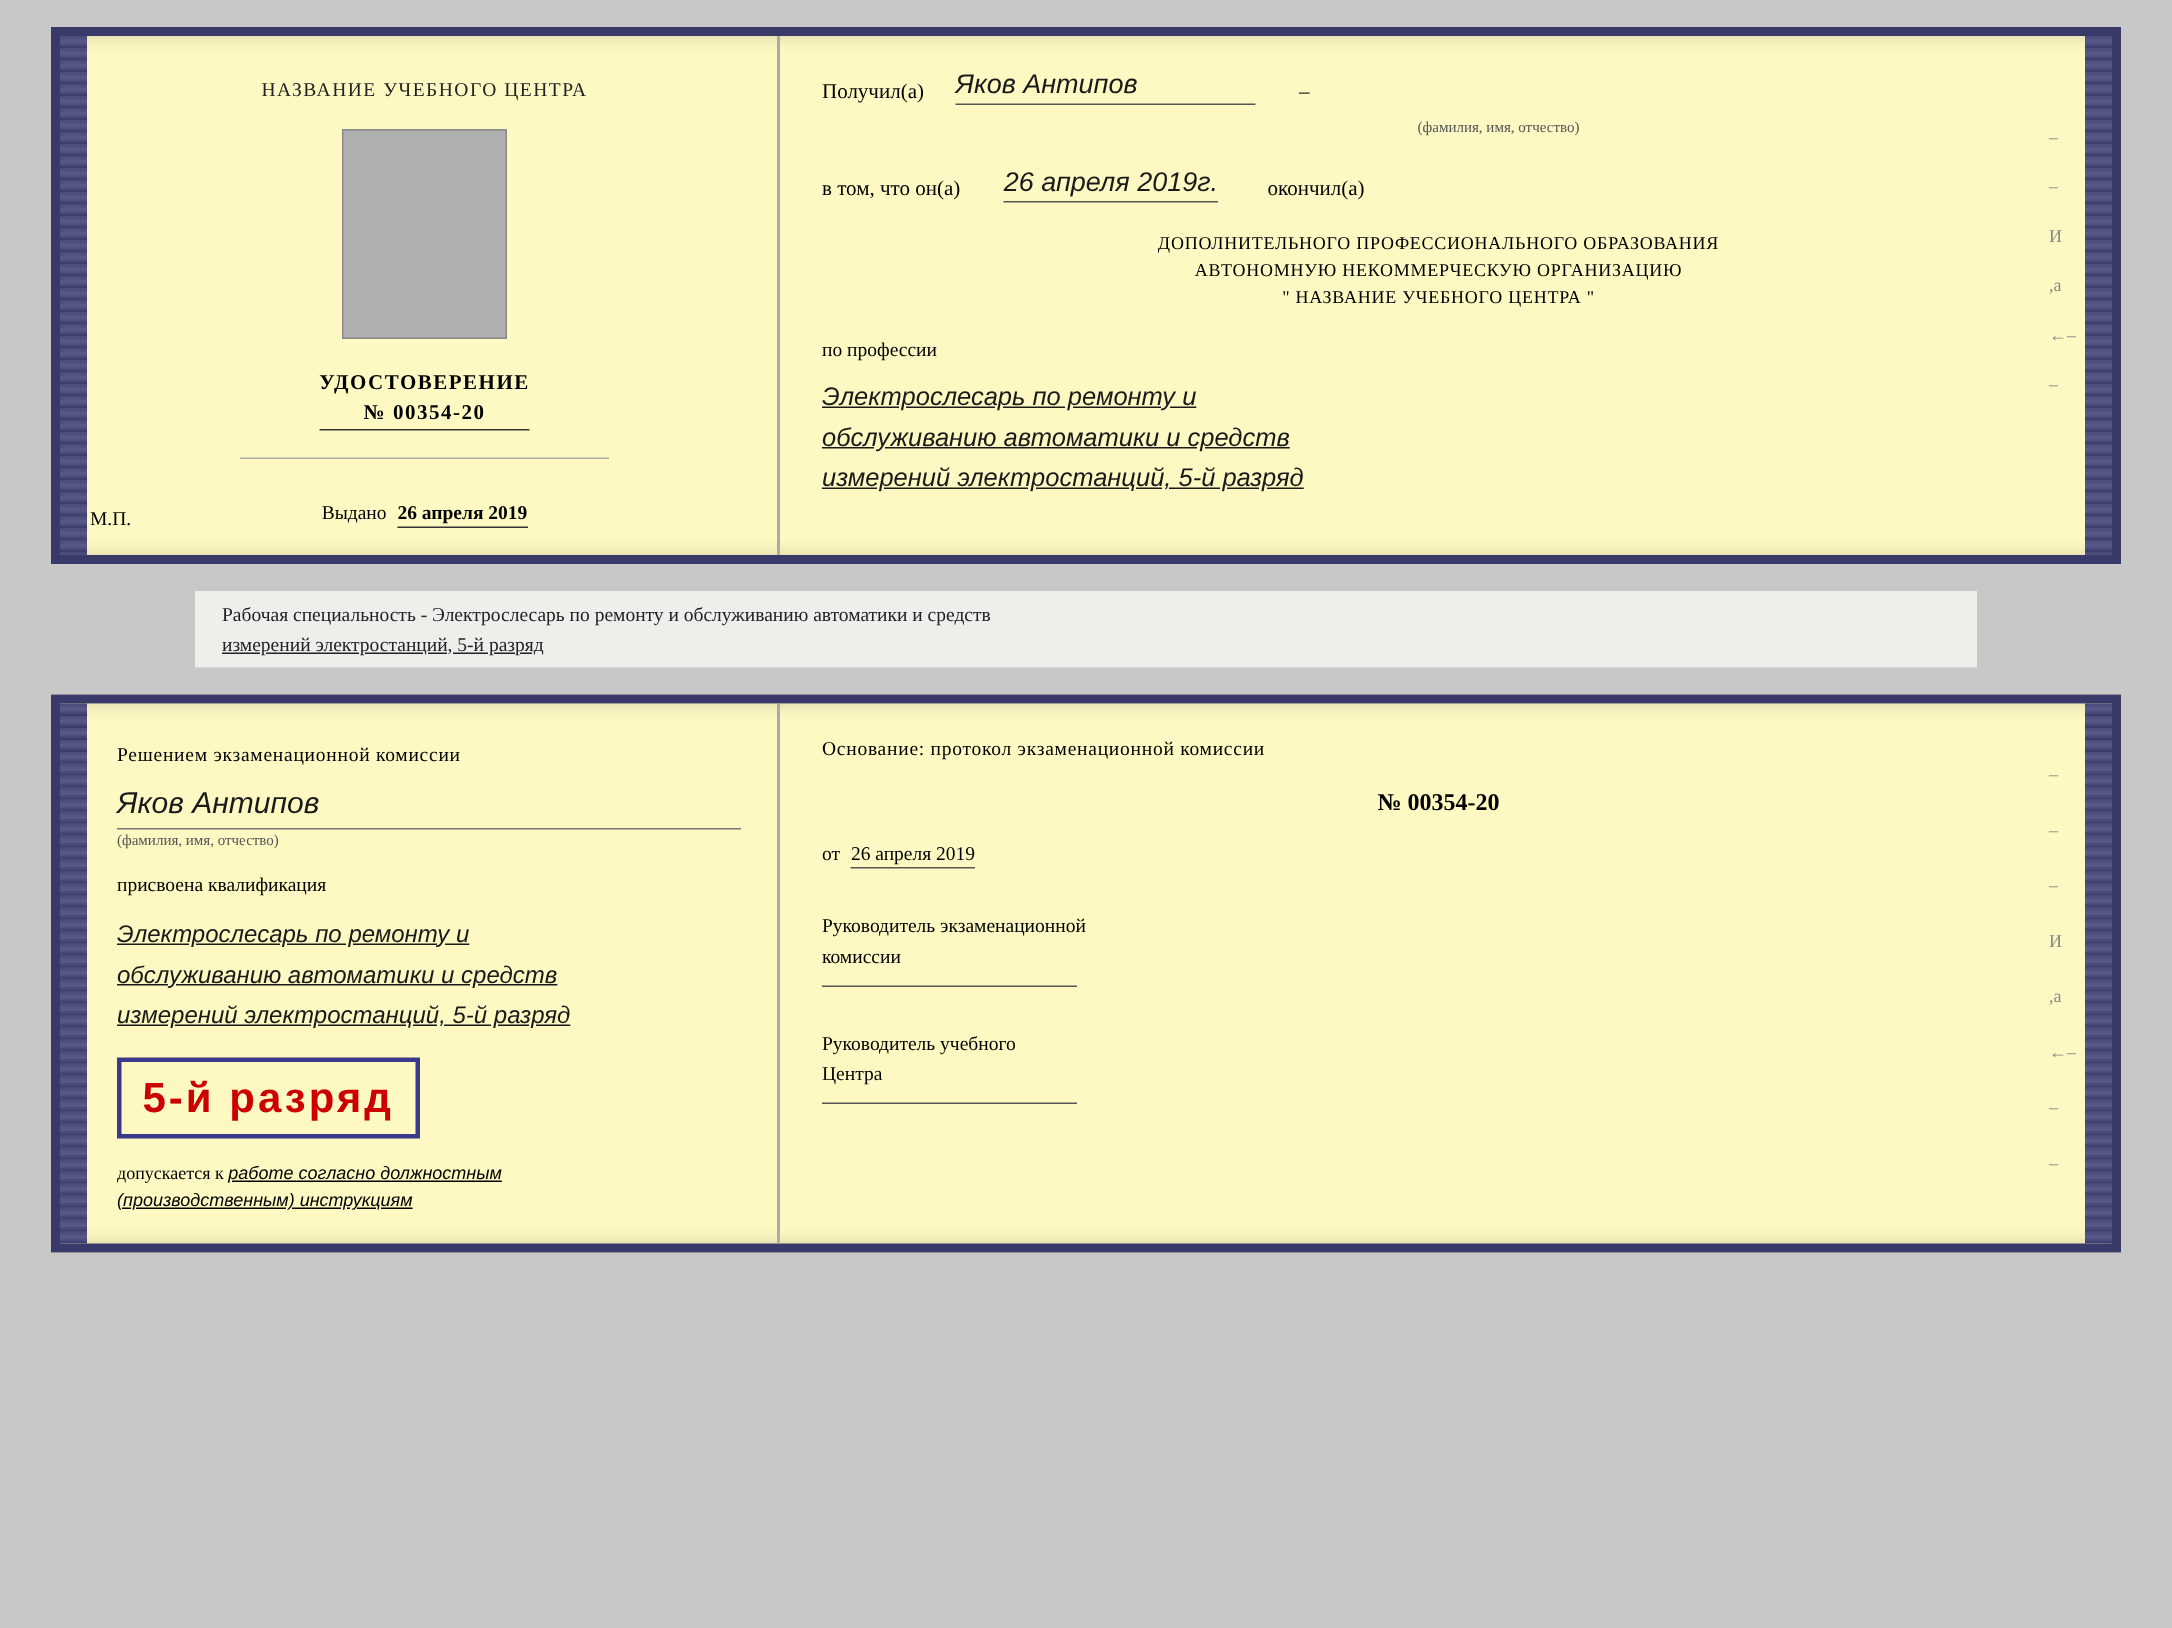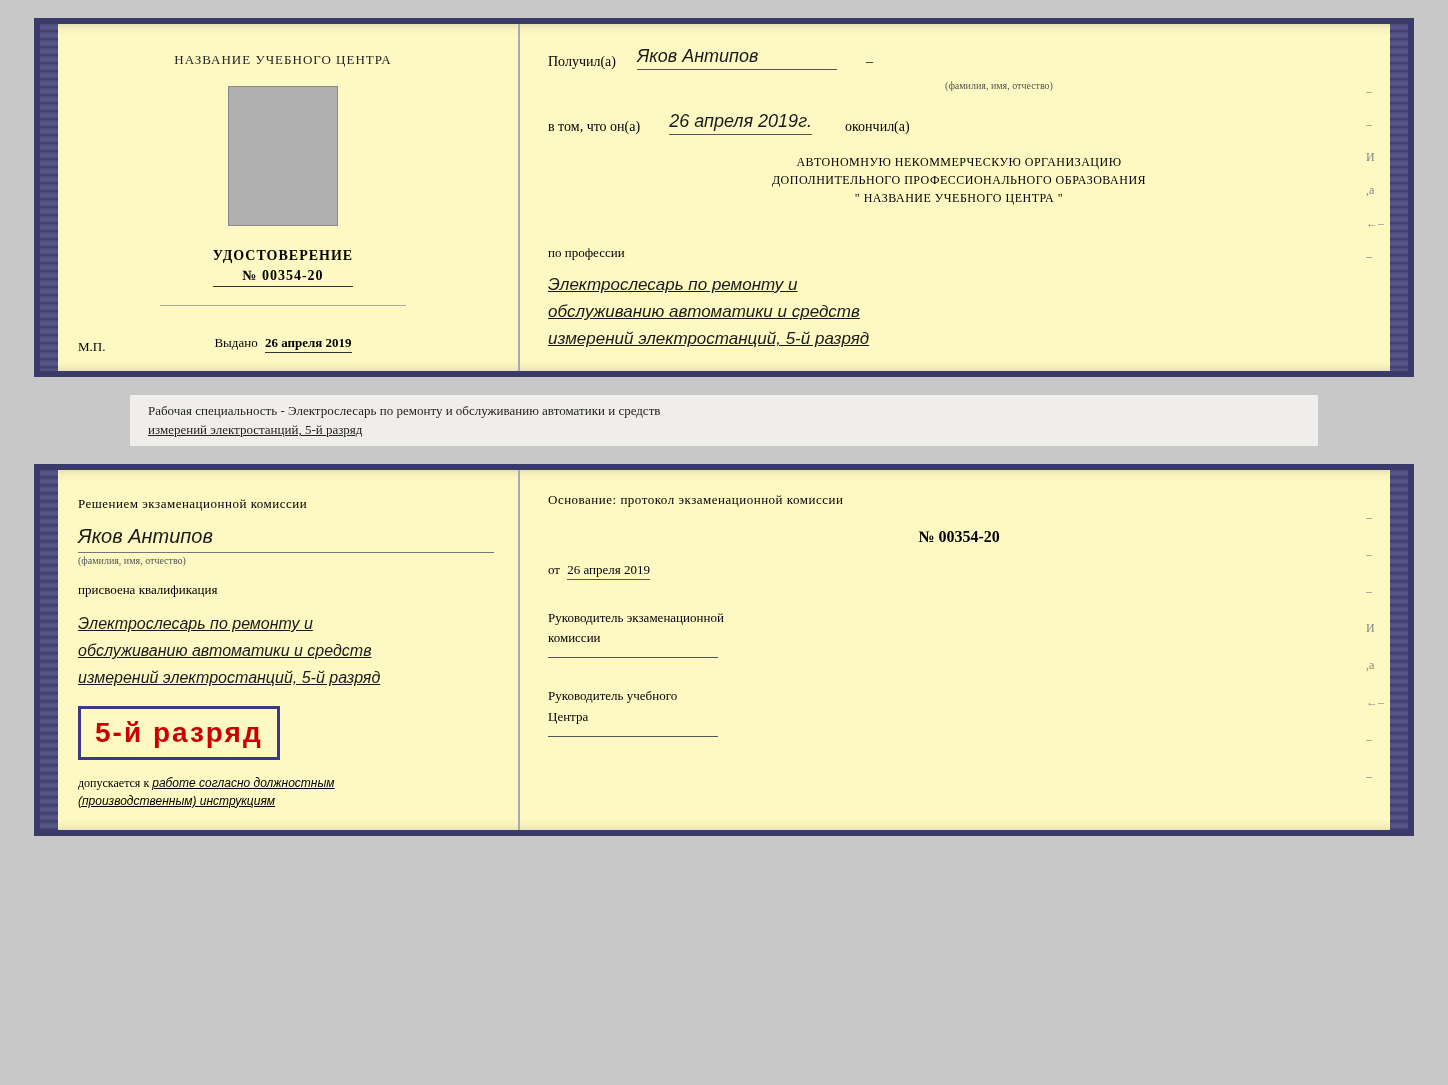--- a/index.html
+++ b/index.html
@@ -107,21 +107,21 @@
     .cert-issued-date {
       font-weight: bold;
       border-bottom: 1px solid #333;
       padding-bottom: 2px;
     }
 
     .cert-mp {
       font-size: 13px;
       position: absolute;
       bottom: 16px;
-      left: 38px;
+      left: 20px;
     }
 
     
     .line-row {
       display: flex;
       align-items: flex-end;
       gap: 21px;
       font-size: 14px;
     }
 
@@ -335,30 +335,30 @@
       <span class="small-label">(фамилия, имя, отчество)</span>
     </div>
 
     <div class="line-row" style="margin-top:10px;">
       <span style="font-size:14px;">в том, что он(а)</span>
       <span class="handwritten" style="border-bottom:1px solid #555; padding-bottom:2px; margin-left:8px;">26 апреля 2019г.</span>
       <span style="font-size:14px; margin-left:12px;">окончил(а)</span>
     </div>
 
     <div class="text-center-block" style="margin-top:8px;">
+      <div>ДОПОЛНИТЕЛЬНОГО ПРОФЕССИОНАЛЬНОГО ОБРАЗОВАНИЯ</div>
       <div>АВТОНОМНУЮ НЕКОММЕРЧЕСКУЮ ОРГАНИЗАЦИЮ</div>
-      <div>ДОПОЛНИТЕЛЬНОГО ПРОФЕССИОНАЛЬНОГО ОБРАЗОВАНИЯ</div>
       <div>
         <span>"</span>
         <span>НАЗВАНИЕ УЧЕБНОГО ЦЕНТРА</span>
         <span>"</span>
       </div>
     </div>
 
-    <div class="profession-label" style="margin-top:28px;">по профессии</div>
+    <div class="profession-label" style="margin-top:8px;">по профессии</div>
     <div class="handwritten-large">
       <div>Электрослесарь по ремонту и</div>
       <div>обслуживанию автоматики и средств</div>
       <div>измерений электростанций, 5-й разряд</div>
     </div>
 
     <div class="right-edge-marks">
       <span>–</span>
       <span>–</span>
       <span>И</span>

